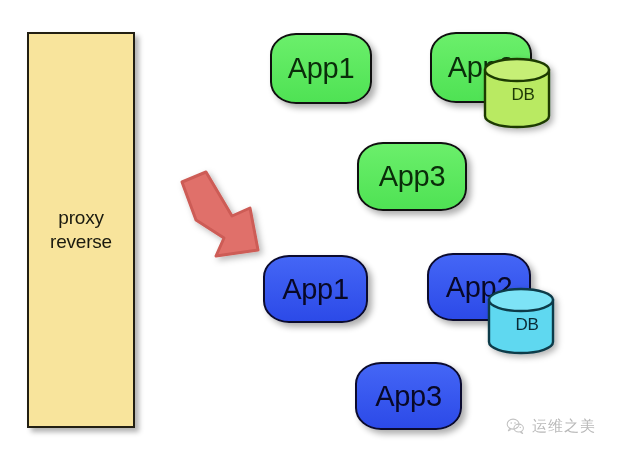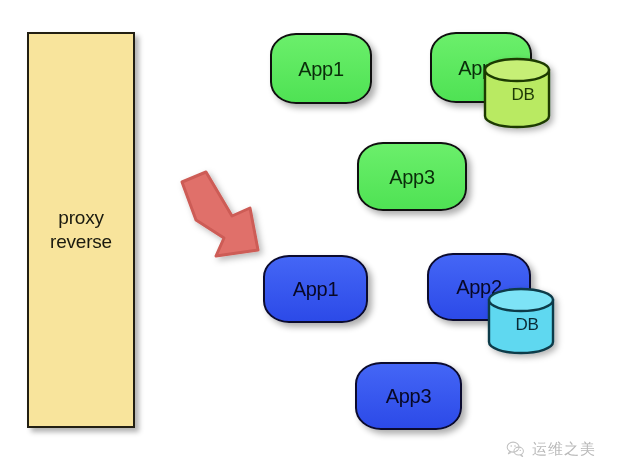--- a/index.html
+++ b/index.html
@@ -45,21 +45,21 @@
     position: absolute;
     box-sizing: border-box;
     border: 2px solid #101010;
     border-radius: 26px / 22px;
     display: flex;
     align-items: center;
     justify-content: center;
     box-shadow: 4px 4px 6px rgba(0,0,0,0.32);
   }
   .app-box .app-label {
-    font-size: 20px;
+    font-size: 29px;
     letter-spacing: -0.3px;
     line-height: 1;
   }
   .app-green {
     background: linear-gradient(180deg, #6bef6b 0%, #4fe254 100%);
   }
   .app-green .app-label { color: #0a2d0a; }
   .app-blue {
     background: linear-gradient(180deg, #4466f6 0%, #2c4ae8 100%);
     border-color: #0b0b2e;
@@ -94,21 +94,21 @@
     top: 168px;
     width: 96px;
     height: 88px;
   }
   .arrow svg { display: block; overflow: visible; }
 
   
   .watermark {
     position: absolute;
     left: 506px;
-    top: 440px;
+    top: 417px;
     display: flex;
     align-items: center;
     gap: 7px;
     opacity: 0.62;
   }
   .wm-icon { width: 19px; height: 19px; display: block; }
   .wm-text {
     font-size: 15px;
     color: #8e8e8e;
     letter-spacing: 1px;

